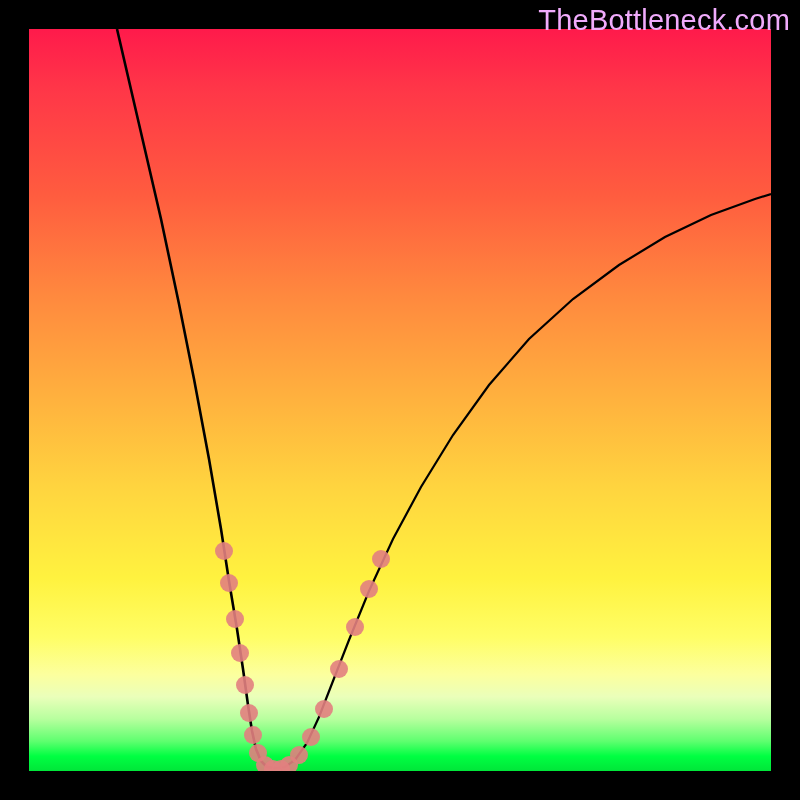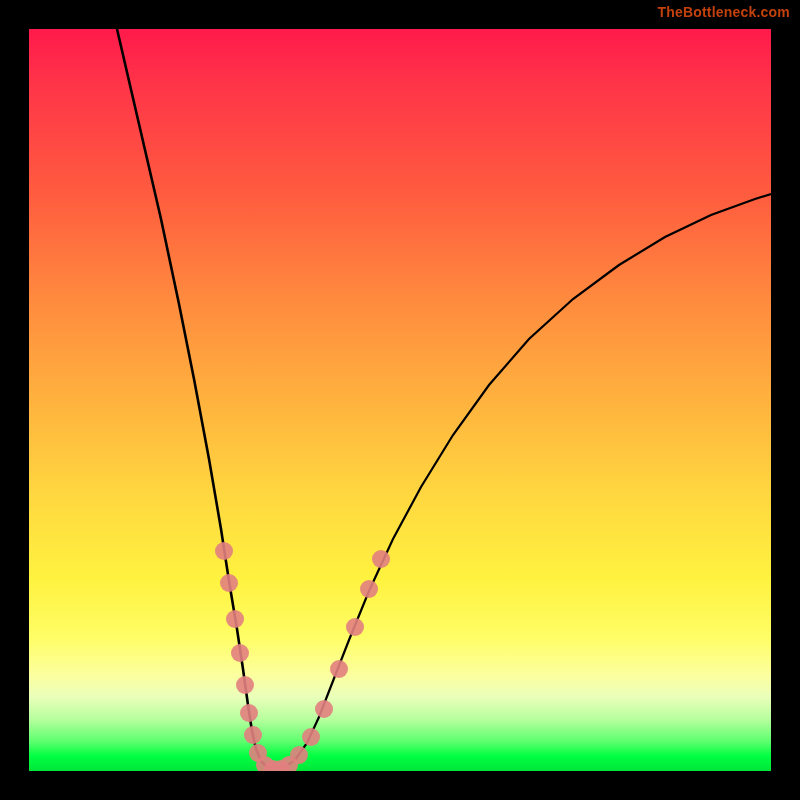--- a/index.html
+++ b/index.html
@@ -43,23 +43,23 @@
       #b7ff9e 93%,
       #5eff6f 96%,
       #00ff42 98%,
       #00e639 100%
     );
   }
   .watermark {
     position: absolute;
     top: 4px;
     right: 10px;
-    color: #c2410c;
-    font-size: 14px;
-    font-weight: 700;
+    color: #f0abfc;
+    font-size: 29px;
+    font-weight: 400;
     letter-spacing: 0.2px;
     user-select: none;
   }
   svg.curve {
     position: absolute;
     inset: 0;
     width: 100%;
     height: 100%;
   }
   .dots circle {

